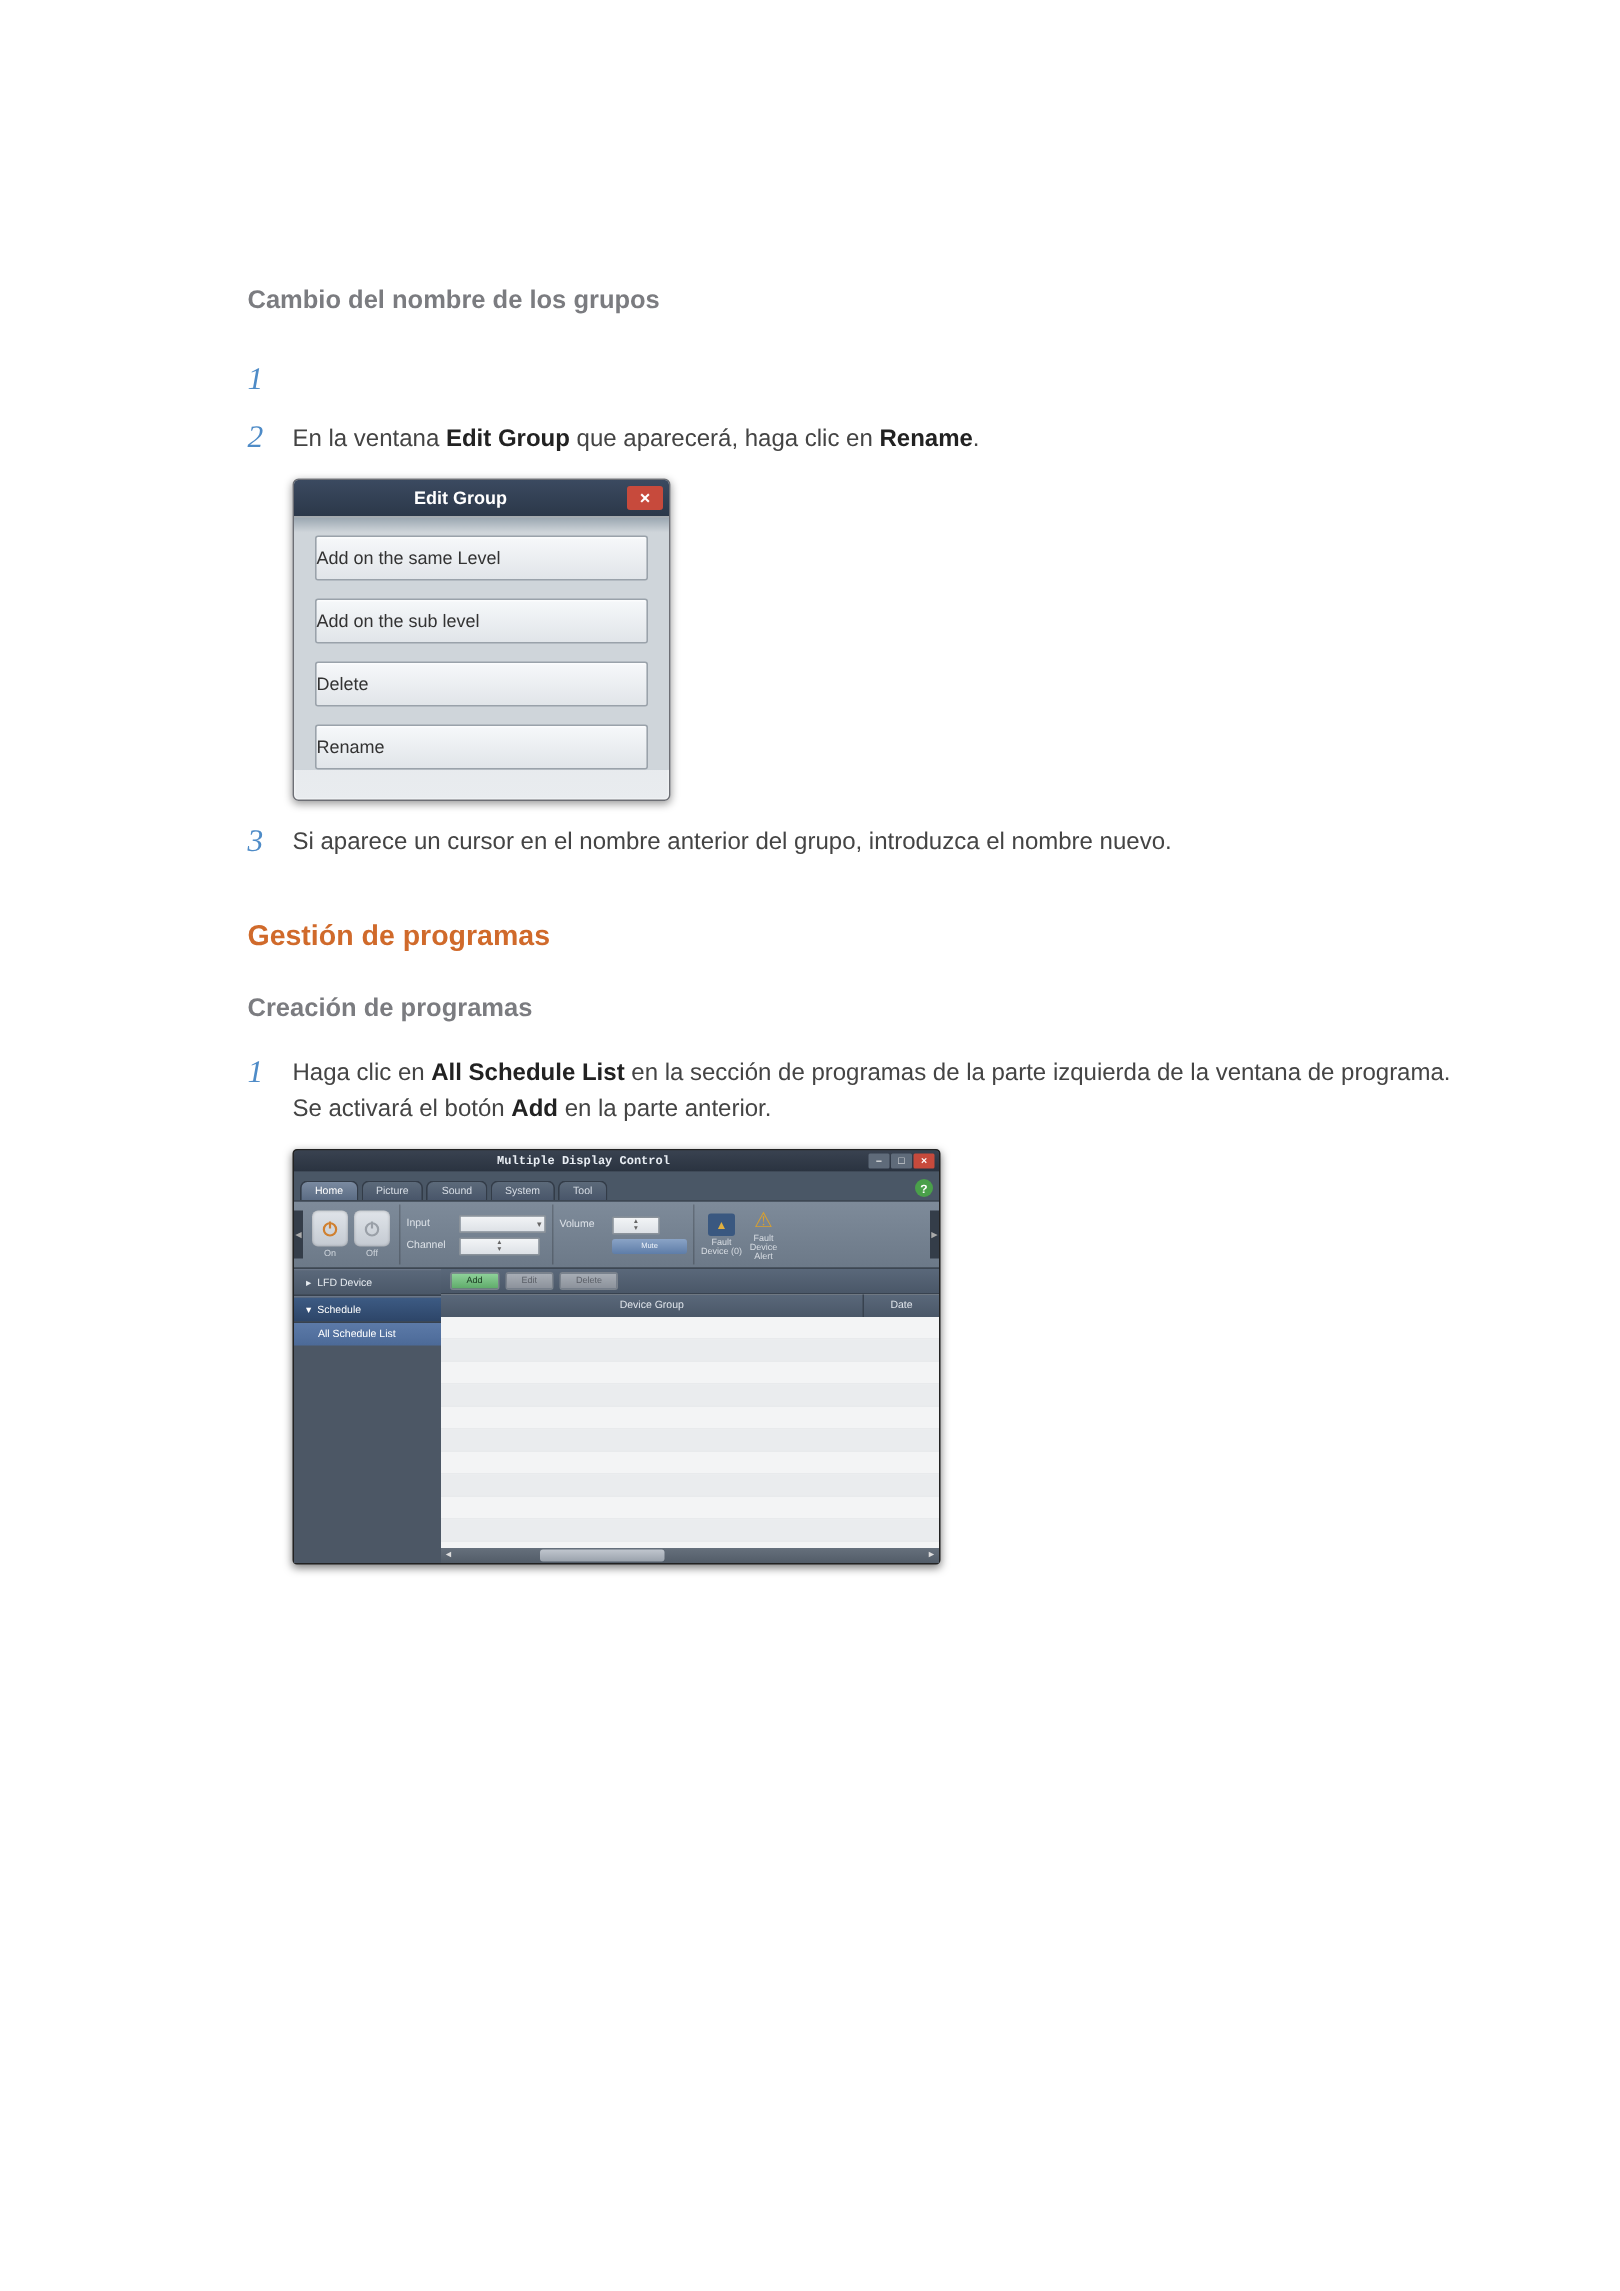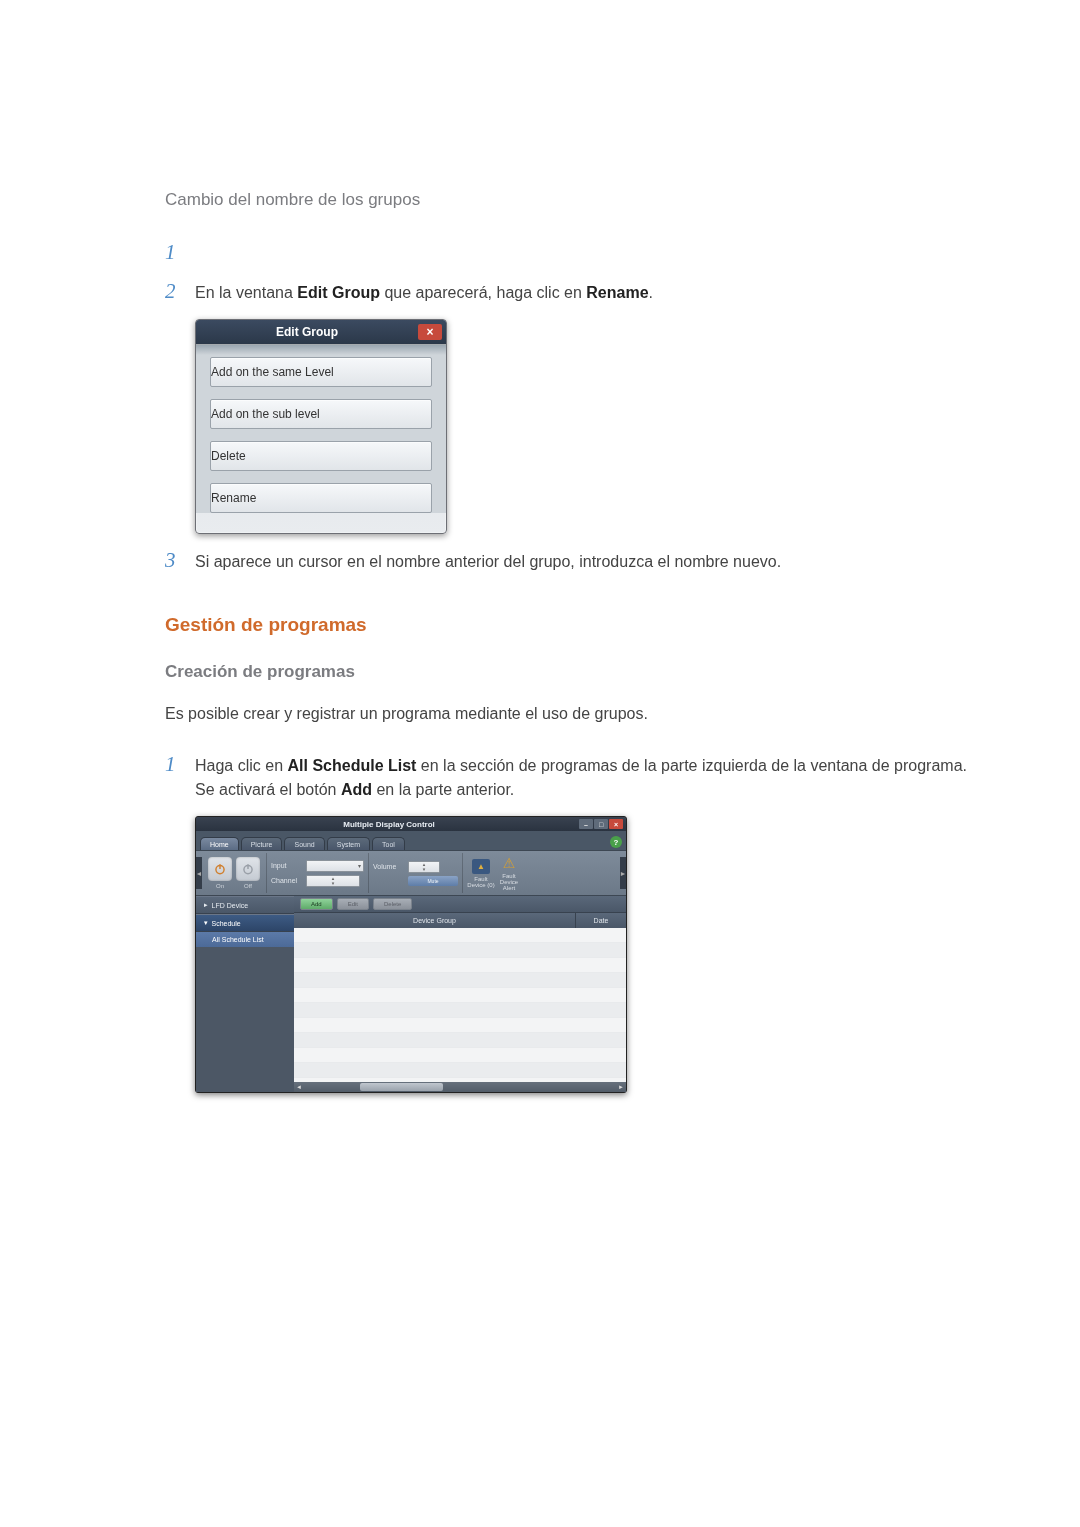--- a/index.html
+++ b/index.html
@@ -12,21 +12,21 @@
   .page {
     width: 1080px;
     min-height: 1527px;
     margin: 0 auto;
     padding: 190px 100px 0 165px;
     box-sizing: border-box;
   }
   .subheading {
     color: #7b7c80;
     font-size: 17px;
-    font-weight: normal;
+    font-weight: bold;
     margin-bottom: 30px;
   }
   .numlist {
     margin-left: 0;
   }
   .numitem {
     display: flex;
     align-items: flex-start;
     margin-bottom: 14px;
     line-height: 1.5;
@@ -141,21 +141,21 @@
     background: linear-gradient(#394250, #2a3340);
     color: #e8edf3;
     text-align: center;
     font-size: 8px;
     padding: 2px 3px;
     display: flex;
     align-items: center;
     border-top-left-radius: 3px;
     border-top-right-radius: 3px;
   }
-  .app-titlebar .title { flex: 1; text-align: center; font-weight: bold; }
+  .app-titlebar .title { flex: 1; text-align: center; font-weight: bold; font-family: Liberation Mono, monospace; }
   .winbtns { display: flex; gap: 1px; }
   .winbtn {
     width: 14px;
     height: 10px;
     border-radius: 1px;
     display: flex;
     align-items: center;
     justify-content: center;
     font-size: 7px;
     font-weight: bold;
@@ -426,21 +426,20 @@
     </div>
 
     <div class="numitem">
       <span class="num">3</span>
       <span class="txt">Si aparece un cursor en el nombre anterior del grupo, introduzca el nombre nuevo.</span>
     </div>
   </div>
 
   <div class="section-title">Gestión de programas</div>
   <div class="subheading2">Creación de programas</div>
-  <div class="para">Es posible crear y registrar un programa mediante el uso de grupos.</div>
 
   <div class="numitem">
     <span class="num">1</span>
     <span class="txt">
       <span>Haga clic en </span><b>All Schedule List</b><span> en la sección de programas de la parte izquierda de la ventana de programa. Se activará el botón </span><b>Add</b><span> en la parte anterior.</span>
     </span>
   </div>
 
   <div class="appwrap">
     <div class="appwin">

